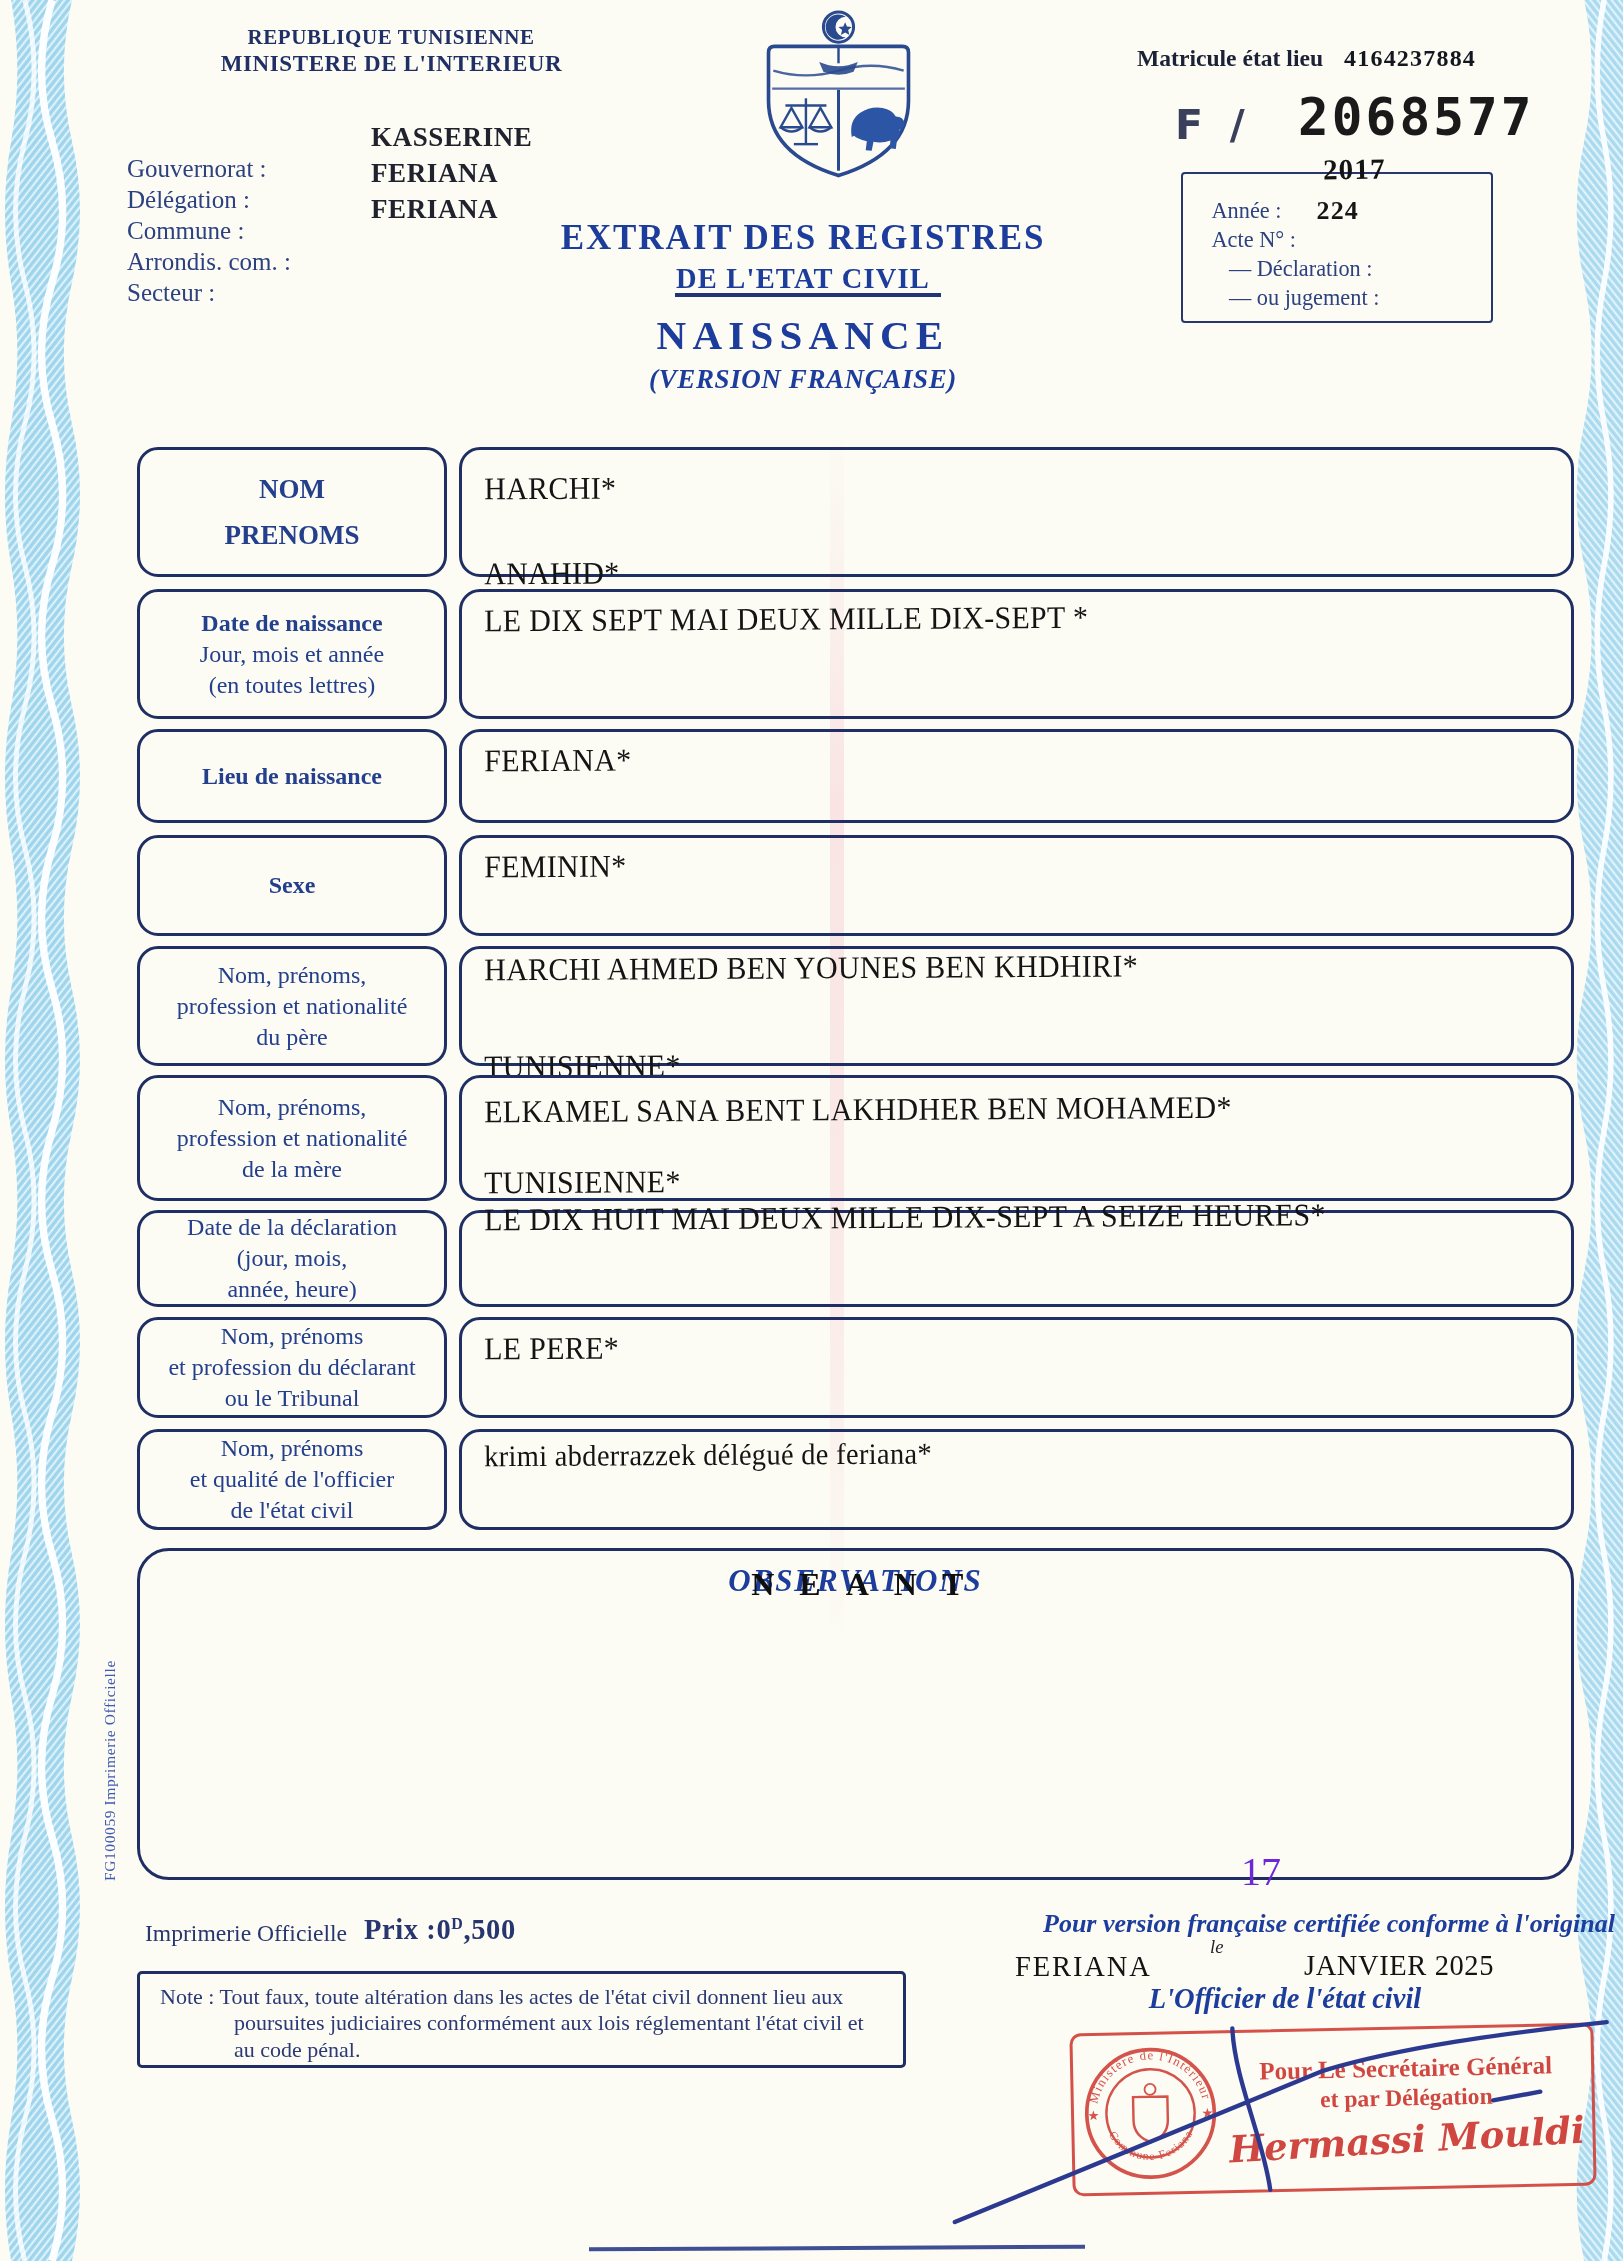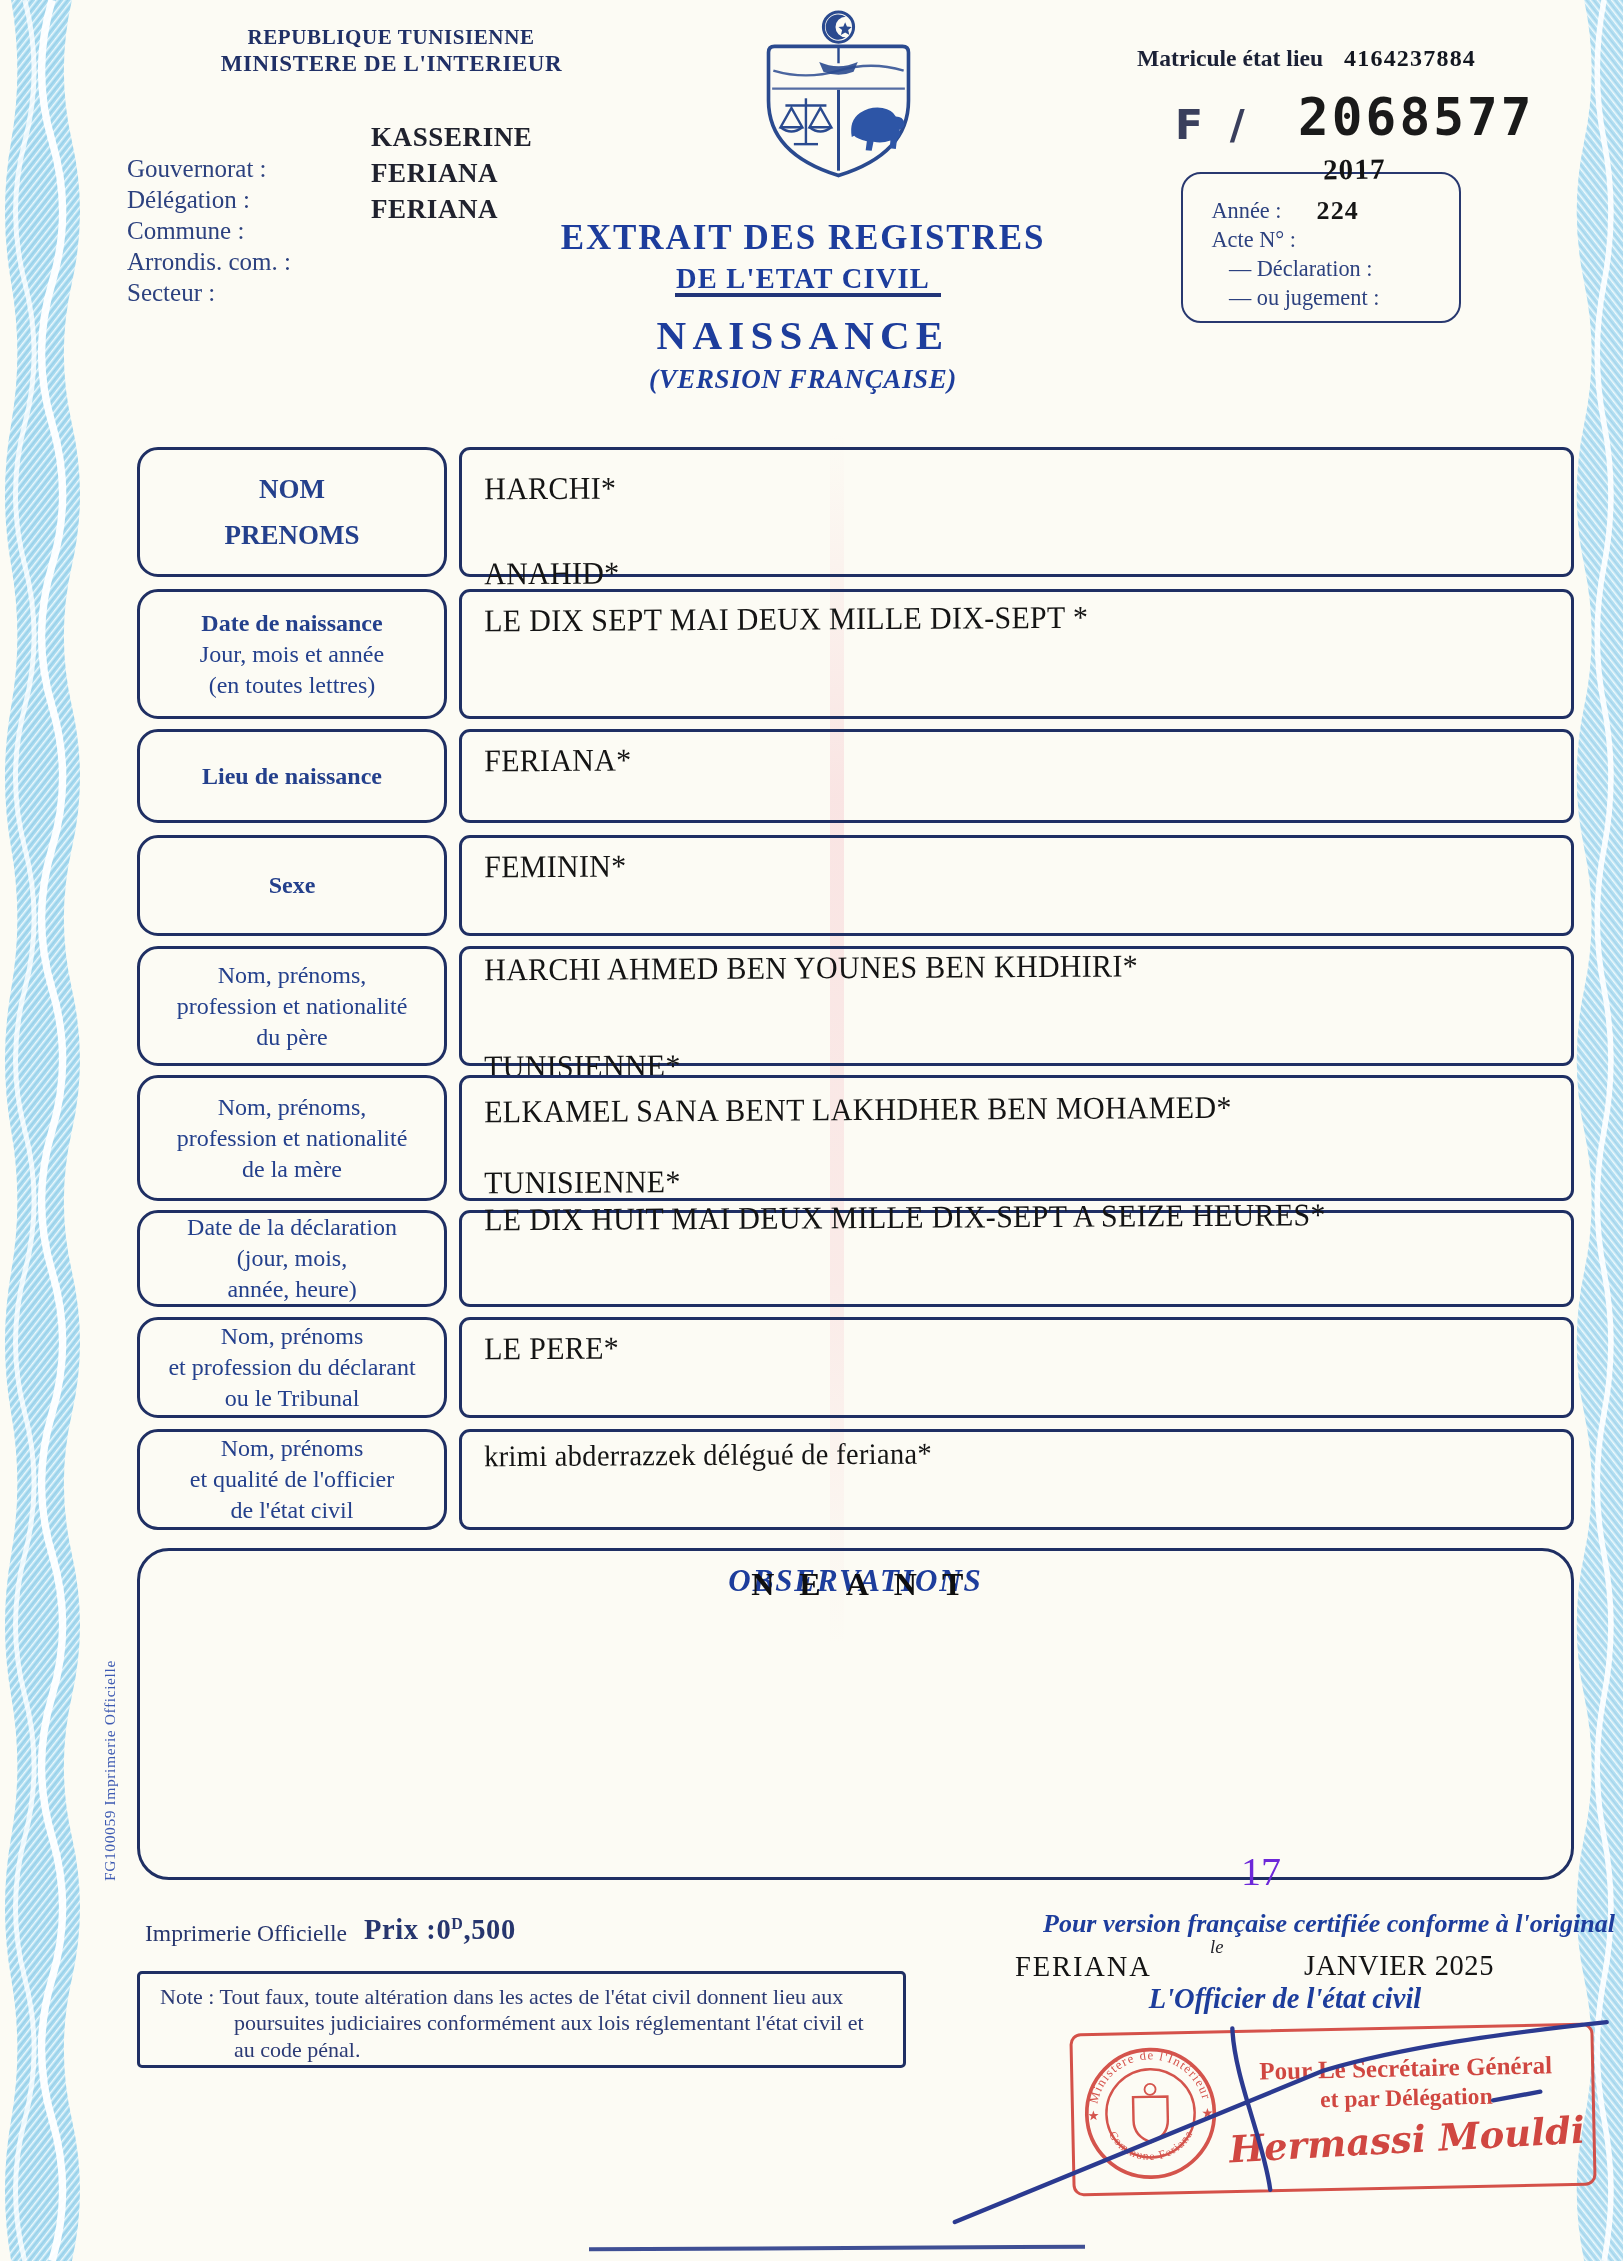--- a/index.html
+++ b/index.html
@@ -18,40 +18,40 @@
   .region-labels{position:absolute;left:127px;top:153px;z-index:3;color:#2c417f;font-size:25px;line-height:31px;}
   .region-values{position:absolute;left:371px;top:119px;z-index:3;color:#20222e;font-size:27px;font-weight:700;
         line-height:36px;letter-spacing:0.6px;}
   .emblem{position:absolute;left:751px;top:8.7px;width:175px;height:181px;z-index:3;}
   .matricule{position:absolute;left:1137px;top:45px;z-index:3;font-size:23.6px;font-weight:700;color:#1b2136;}
   .matricule .val{margin-left:21px;font-size:24px;color:#131720;letter-spacing:1.2px;}
   .serial-prefix{position:absolute;left:1175px;top:101px;z-index:3;font-family:"DejaVu Sans","Liberation Sans",sans-serif;
         font-size:41px;font-weight:700;color:#3a3f5c;letter-spacing:6.2px;}
   .serial-number{position:absolute;left:1298px;top:88px;z-index:3;font-family:"DejaVu Sans Mono",monospace;
         font-size:51px;font-weight:700;color:#1a1a1a;letter-spacing:3.1px;}
-  .acte-box{position:absolute;left:1181px;top:172px;width:280px;height:151px;border:2.5px solid #28386f;
-        border-radius:20px;z-index:3;padding:22.3px 0 0 28.5px;box-sizing:border-box;color:#2c417f;font-size:22.3px;line-height:29px;}
+  .acte-box{position:absolute;left:1181px;top:172px;width:312px;height:151px;border:2.5px solid #28386f;
+        border-radius:4px;z-index:3;padding:22.3px 0 0 28.5px;box-sizing:border-box;color:#2c417f;font-size:22.3px;line-height:29px;}
   .acte-year{position:absolute;left:1323px;top:153px;z-index:4;font-size:29px;font-weight:700;color:#141414;
         transform:rotate(-1deg);letter-spacing:1.2px;}
   .acte-line{display:flex;}
   .acte-line .num{margin-left:35px;font-size:26px;font-weight:700;color:#161616;letter-spacing:1.2px;}
   .acte-ind{padding-left:17.4px;}
   
   .title-block{position:absolute;left:434px;top:218px;width:738px;text-align:center;z-index:3;color:#1d3d9c;}
   .t1{font-size:35px;font-weight:700;letter-spacing:1.9px;}
   .t2{font-size:28.5px;font-weight:700;margin-top:5px;letter-spacing:1.2px;}
   .t-underline{position:absolute;left:675px;top:293px;width:266px;height:3.7px;background:#223579;z-index:3;}
   .t3{font-size:41px;font-weight:700;letter-spacing:6.2px;margin-top:16px;}
   .t4{font-size:27px;font-style:italic;font-weight:700;margin-top:5px;letter-spacing:0.6px;}
   
   .frow{position:absolute;left:137px;width:1437px;z-index:3;}
   .flabel{position:absolute;left:0;top:0;bottom:0;width:310px;border:3.1px solid #1f2f63;border-radius:21px;
         display:flex;flex-direction:column;justify-content:center;text-align:center;gap:2.5px;
         color:#24408c;font-size:24px;line-height:28.5px;box-sizing:border-box;padding:0 6.2px;}
-  .fvalue{position:absolute;left:322px;right:0;top:0;bottom:0;border:3.1px solid #1f2f63;border-radius:11px;
+  .fvalue{position:absolute;left:322px;right:0;top:0;bottom:0;border:3.1px solid #1f2f63;border-radius:21px;
         box-sizing:border-box;padding:11.2px 0 0 22.3px;overflow:visible;}
   .val-line{font-size:30px;color:#141414;letter-spacing:0.3px;transform:rotate(-0.35deg) scaleY(1.05);
         transform-origin:left top;white-space:nowrap;}
   .val-line + .val-line{margin-top:40px;}
   .r1 .flabel{font-size:27px;font-weight:700;gap:17.4px;}
   .r1 .fvalue{padding-top:21px;}
   .r1 .val-line + .val-line{margin-top:51px;}
   .r2 .flabel .lab:first-child,.r3 .flabel .lab,.r4 .flabel .lab{font-weight:700;}
   .r5 .fvalue{padding-top:2.5px;}
   .r5 .val-line + .val-line{margin-top:63px;}

